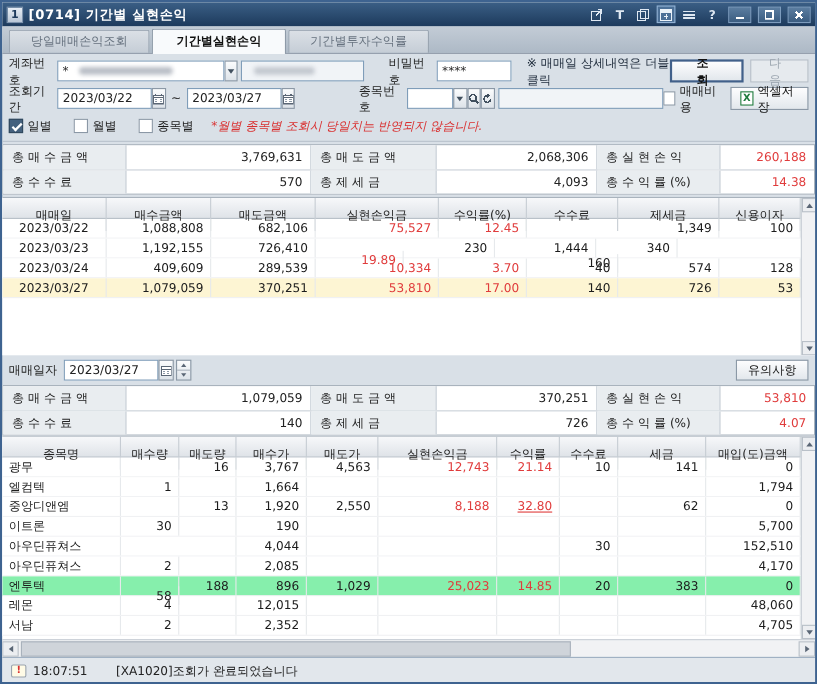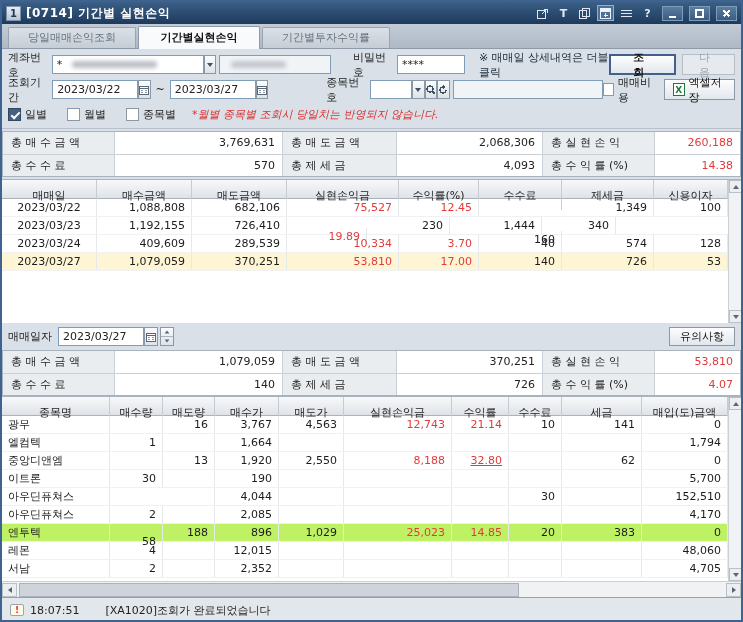--- a/index.html
+++ b/index.html
@@ -83,21 +83,21 @@
   .trow { display:flex; height:18px; border-bottom:1px solid #f0f1f3; background:#fff; }
   .trow.thead { height:19px; background:linear-gradient(#f7f8fa,#dfe3e8);
                 border-bottom:1px solid #aab3bd; }
   .tcell { display:flex; align-items:center; height:100%; border-right:1px solid #e6e9ec;
            padding:0 6px; overflow:hidden; white-space:nowrap; }
   .thead .tcell { justify-content:center; border-right:1px solid #c6ccd3; color:#222; padding:15px 2px; }
   .al-right { justify-content:flex-end; }
   .al-left { justify-content:flex-start; }
   .al-center { justify-content:center; }
   .hl-yellow { background:#fdf5d3; }
-  .hl-gray { background:#bef264; }
+  .hl-gray { background:#86efac; }
 
   
   .vscroll { position:absolute; top:0; right:0; bottom:0; width:13px; background:#f1f2f4;
              border-left:1px solid #c9cfd6; }
   .sb-btn { position:absolute; left:0; width:13px; height:13px; background:#eceef1;
             border:1px solid #b9c0c8; display:flex; align-items:center; justify-content:center; }
   .sb-up { top:0; } .sb-dn { bottom:0; }
   .tri-up { width:0; height:0; border-left:3px solid transparent; border-right:3px solid transparent;
             border-bottom:4px solid #5a6675; }
   .tri-dn { width:0; height:0; border-left:3px solid transparent; border-right:3px solid transparent;

